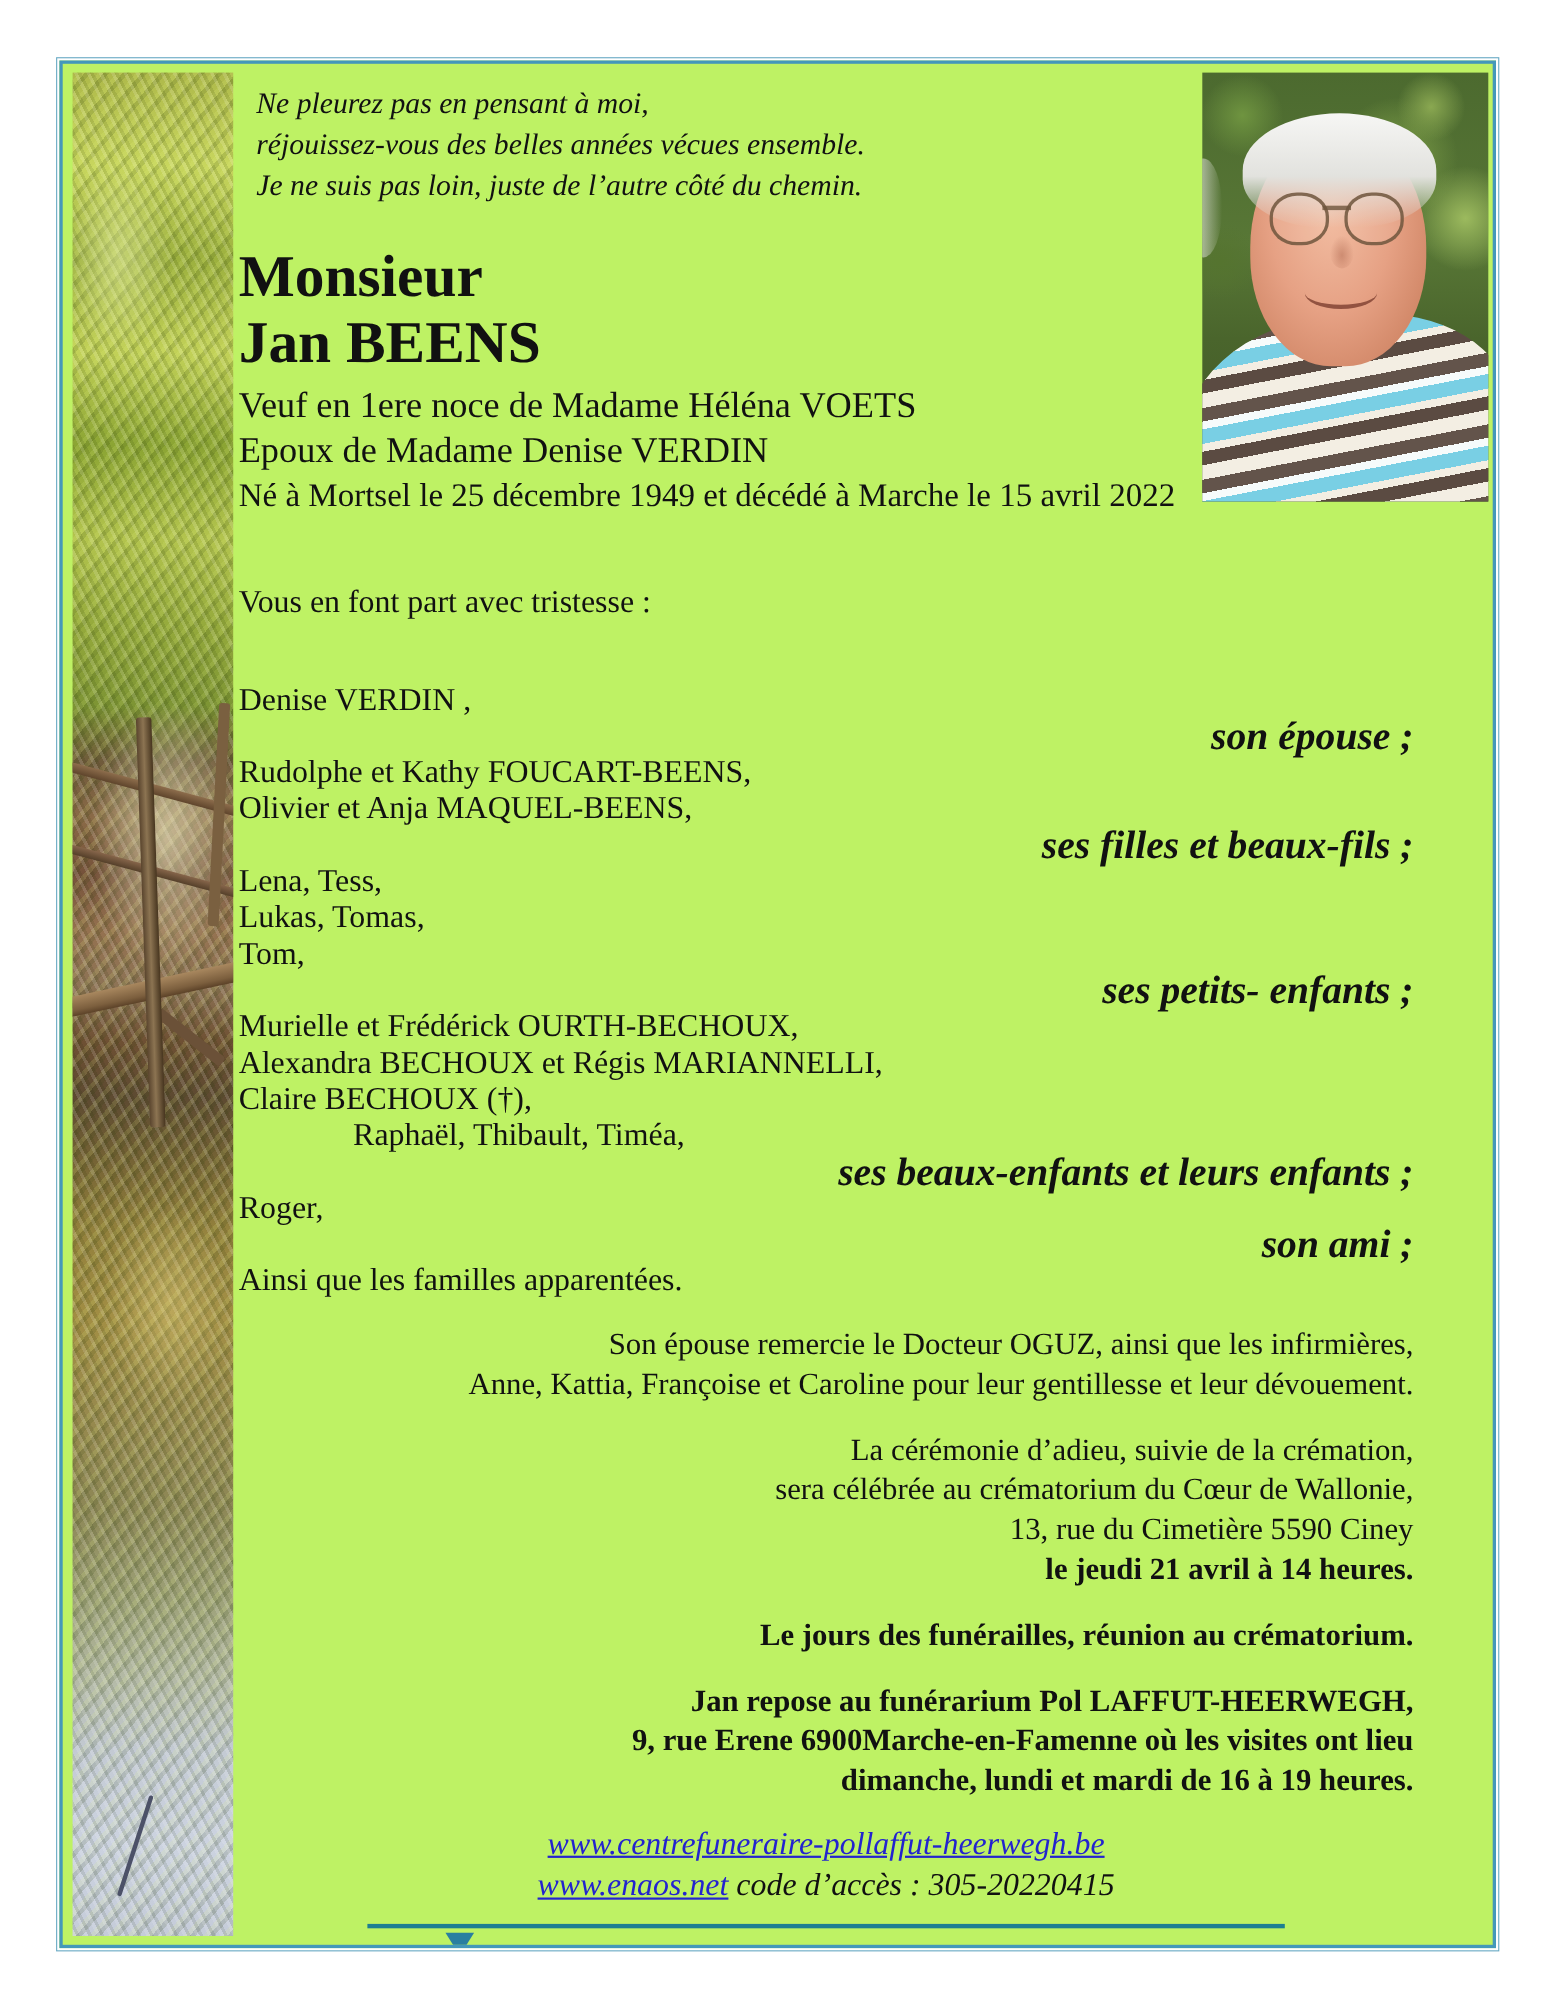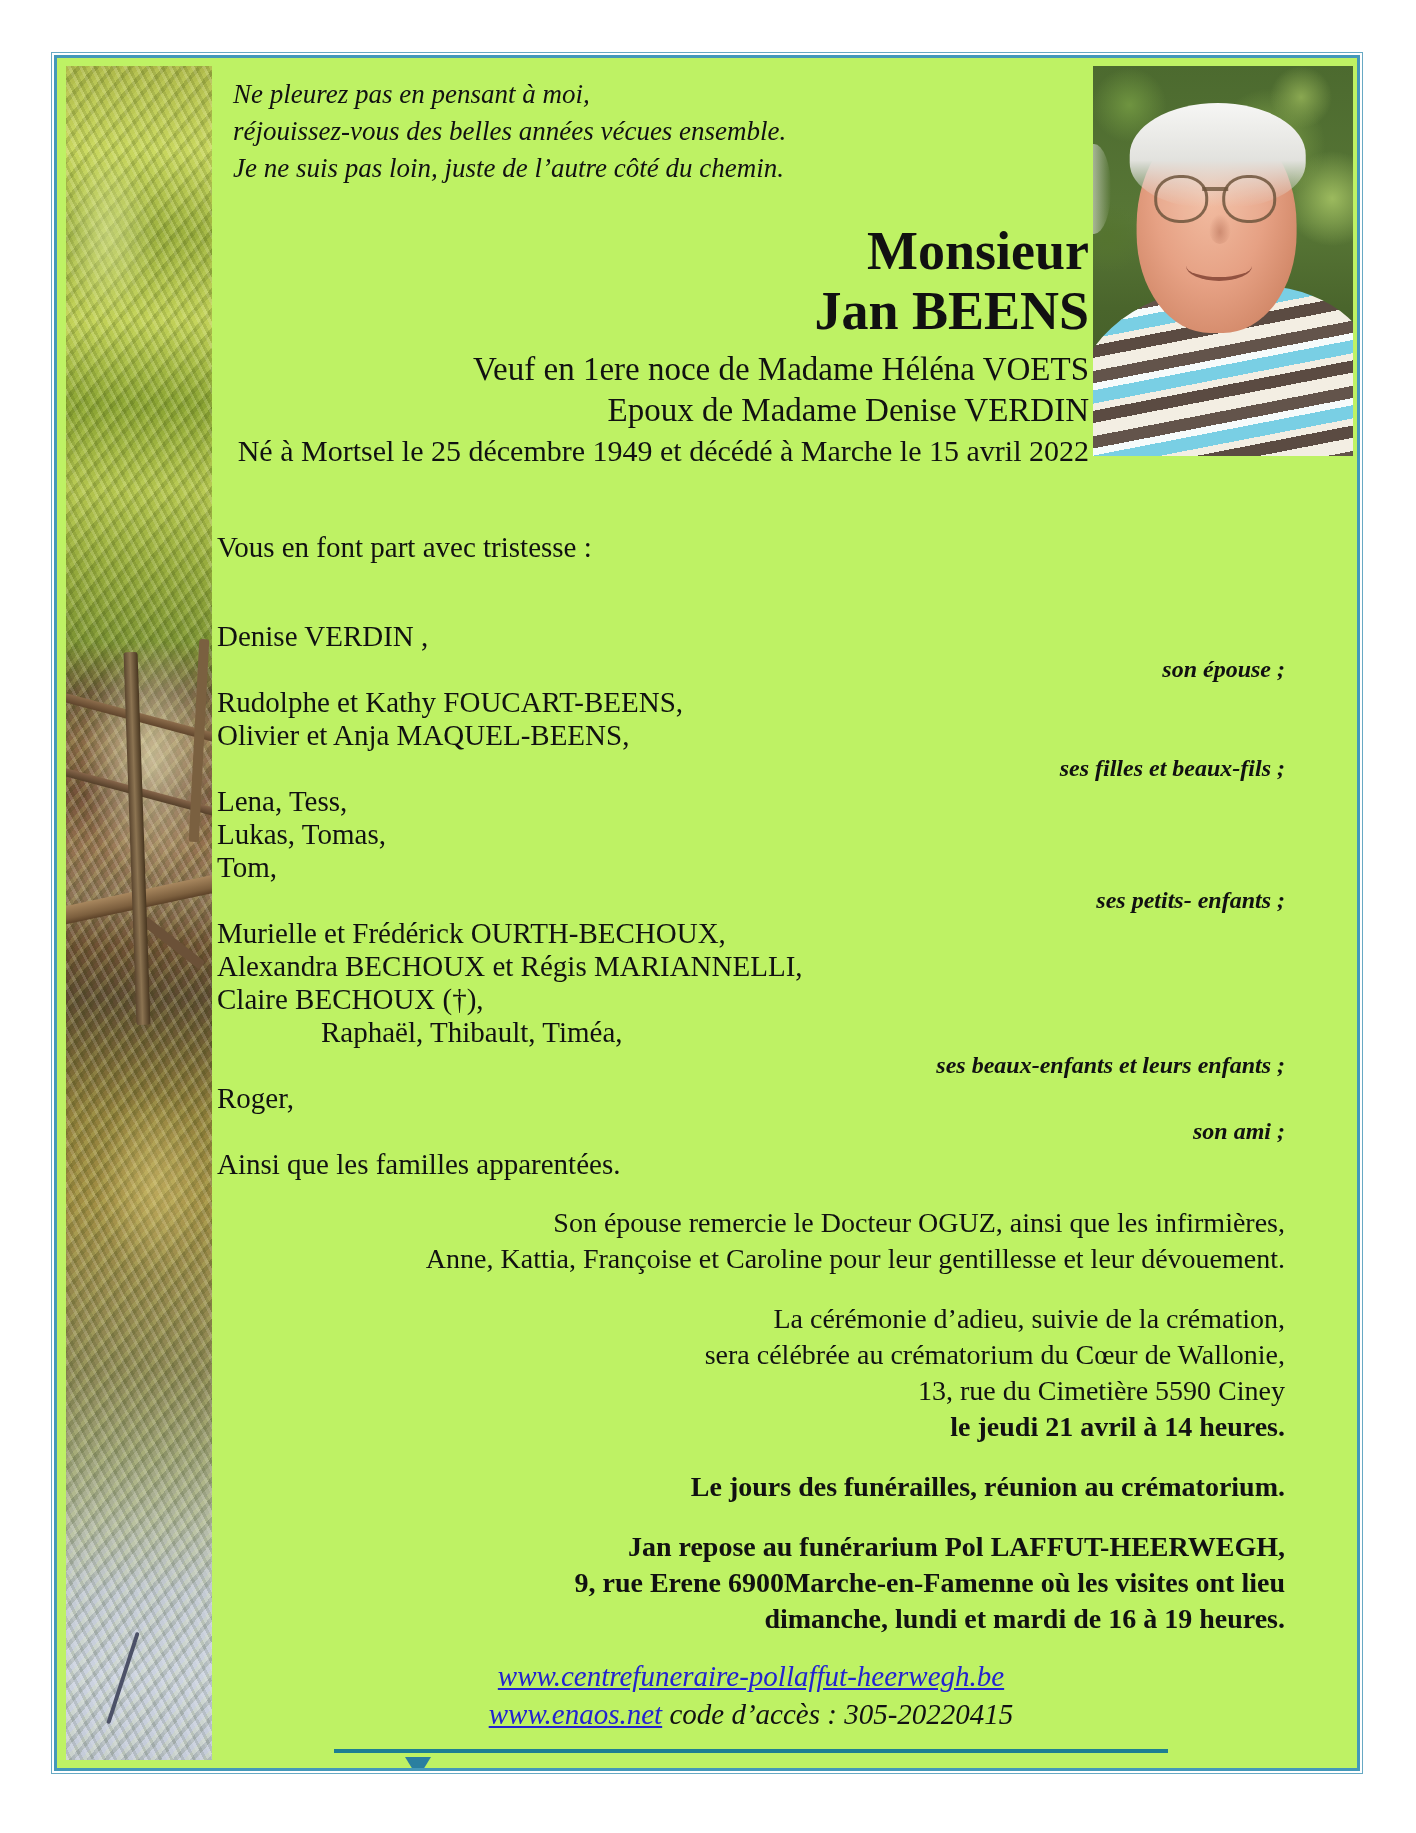--- a/index.html
+++ b/index.html
@@ -74,29 +74,29 @@
     border-radius:46%;background:rgba(255,245,235,.10);}
   .photo-lens.left{left:4px;} .photo-lens.right{right:4px;}
   .photo-bridge{position:absolute;left:52px;top:12px;width:26px;height:4px;background:rgba(110,85,60,.8);}
   .photo-smile{position:absolute;left:50%;top:47.5%;width:66px;height:26px;transform:translateX(-56%);
     border-bottom:4px solid rgba(125,62,48,.8);border-radius:0 0 50% 50%;}
   .photo-nose{position:absolute;left:50%;top:38%;width:22px;height:30px;transform:translateX(-64%);
     border-radius:50%;background:radial-gradient(ellipse at 50% 60%, rgba(180,110,85,.55), rgba(180,110,85,0) 70%);}
   
   .content{position:absolute;left:160px;right:72px;top:0;bottom:0;font-size:29px;line-height:33px;}
   .epigraph{margin:18px 0 0 16px;font-style:italic;font-size:27px;line-height:37px;}
-  .head-block{margin-right:196px;text-align:right;}
+  .head-block{margin-right:196px;text-align:left;}
   .title{margin-top:34px;font-size:54px;line-height:60px;font-weight:bold;}
   .subtitle{font-size:33px;line-height:41px;margin-top:8px;}
   .lifedates{font-size:30px;line-height:36px;margin-top:2px;}
   .intro{margin-top:62px;}
   .family{margin-top:56px;}
   .fam-line{min-height:33px;}
   .fam-line.indent{padding-left:104px;}
-  .relation{text-align:right;font-style:italic;font-weight:bold;font-size:24px;}
+  .relation{text-align:right;font-style:italic;font-weight:bold;font-size:36px;}
   .center-block{text-align:right;margin-top:24px;font-size:28px;line-height:36px;}
   .bold{font-weight:bold;}
   .links-block{text-align:center;margin-top:20px;font-size:29px;line-height:38px;font-style:italic;}
   a.doclink{color:#2323cf;text-decoration:underline;}
   .code-text{color:#111;}
   .rule{height:4px;background:#1d7f92;width:78%;margin:16px auto 8px auto;}
   .footer-brand{position:relative;text-align:left;white-space:nowrap;margin-top:26px;}
   .brand-small{font-family:"Liberation Sans", sans-serif;font-size:25px;color:#207795;vertical-align:baseline;}
   .brand-large-wrap{position:relative;display:inline-block;margin-left:10px;}
   .brand-large{font-family:"Liberation Sans", sans-serif;font-size:43px;font-weight:bold;color:#1f7e9c;letter-spacing:-1px;}

